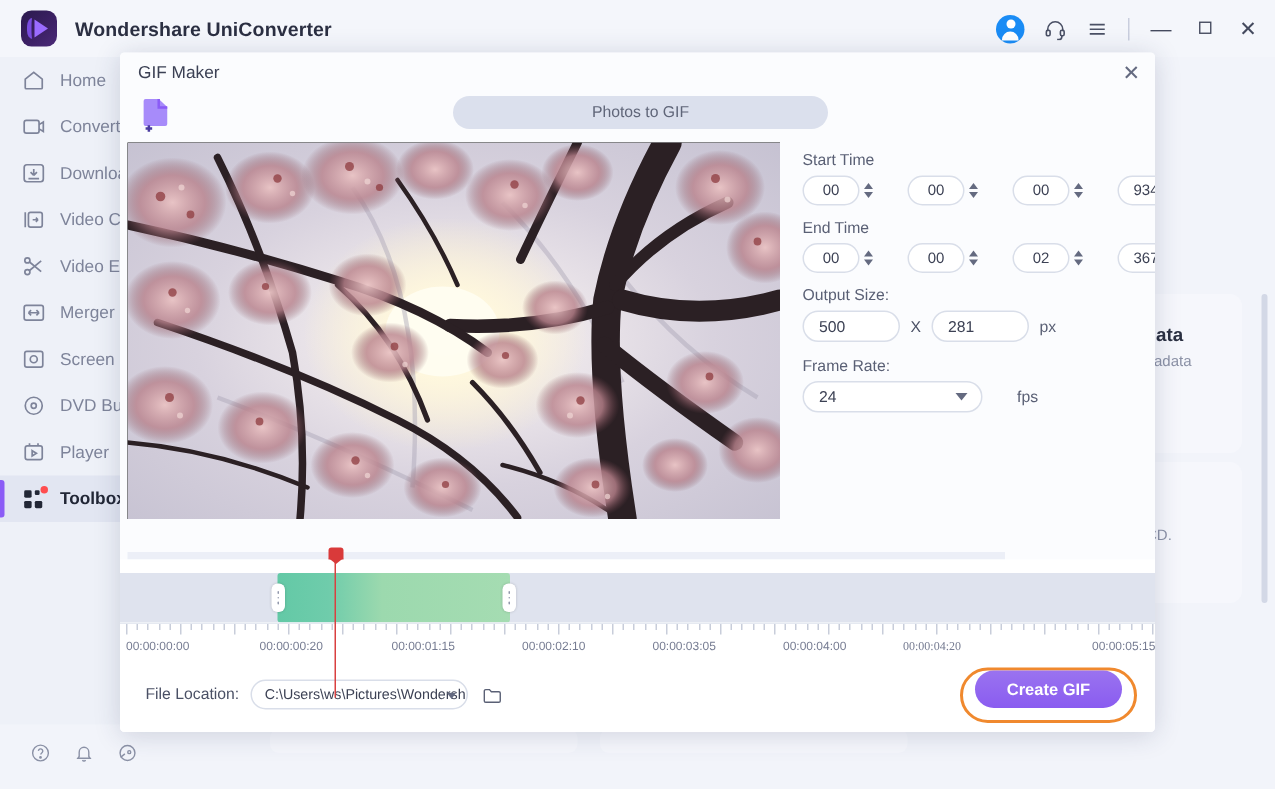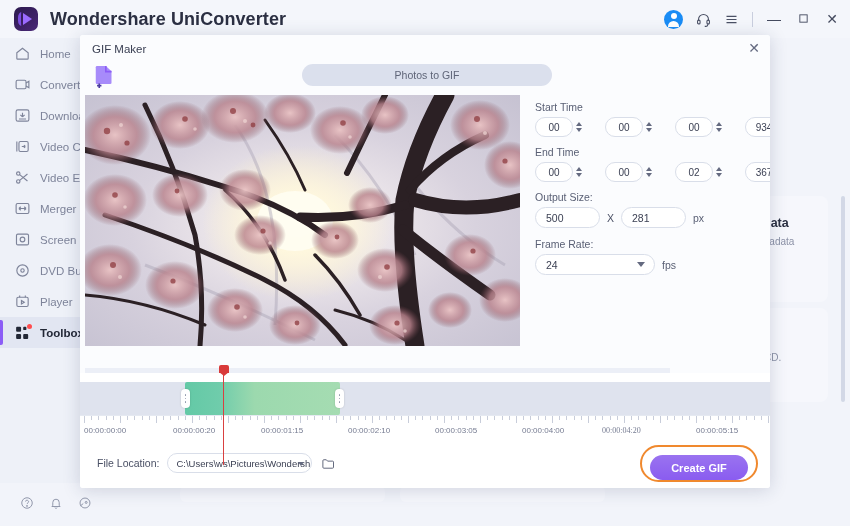--- a/index.html
+++ b/index.html
@@ -37,21 +37,21 @@
     margin-left: 3px;
   }
   .logo-box .swoosh {
     position: absolute; left: 4px; top: 5px;
     width: 9px; height: 14px;
     border-left: 3px solid #7a4ce0;
     border-radius: 40% 0 0 40%;
   }
   .app-title {
     margin-left: 12px;
-    font-size: 18px; color: #2b2f42; font-weight: 600;
+    font-size: 13px; color: #2b2f42; font-weight: 600;
     letter-spacing: .1px;
   }
   .tb-right {
     position: absolute; right: 10px; top: 0; height: 38px;
     display: flex; align-items: center; gap: 13px;
   }
   .avatar {
     width: 19px; height: 19px; border-radius: 50%;
     background: #1a8cf5;
     display: flex; align-items: center; justify-content: center;
@@ -178,21 +178,21 @@
   .arrow-dn { border-top:4px solid #646a80; }
 
   .size-row { display:flex; align-items:center; gap:7px; margin-bottom:10px; }
   .size-row input {
     width:65px; height:21px; border:1px solid #d9dee9; border-radius:11px;
     padding-left:10px; font-size:10.5px; color:#3c4154; background:#fff;
     font-family:"Liberation Sans", sans-serif; outline:none;
   }
   .xmark { font-size:10.5px; color:#4a5065; }
   .unit { font-size:10.5px; color:#5a6075; }
-  .fps-row { display:flex; align-items:center; gap:7px; }
+  .fps-row { display:flex; align-items:center; gap:23px; }
   .select-wrap { position:relative; width:120px; height:21px; }
   .select-wrap select {
     width:120px; height:21px; border:1px solid #d9dee9; border-radius:11px;
     padding-left:10px; font-size:10.5px; color:#3c4154; background:#fff;
     appearance:none; -webkit-appearance:none;
     font-family:"Liberation Sans", sans-serif; outline:none;
   }
   .select-wrap .caret {
     position:absolute; right:10px; top:8px; width:0;height:0;
     border-left:4px solid transparent;border-right:4px solid transparent;
@@ -270,21 +270,21 @@
   .floc-caret {
     position:absolute; right:7px; top:8px; width:0;height:0;
     border-left:3.5px solid transparent;border-right:3.5px solid transparent;
     border-top:4.5px solid #646a80;
   }
   .folder-btn { margin-left:9px; color:#5a6075; display:flex; }
   .create-wrap {
     position:absolute; right:12px; top:7px;
     width:118px; height:37px;
     border:2px solid #f0892e; border-radius:19px;
-    display:flex; align-items:flex-end; justify-content:center;
+    display:flex; align-items:flex-start; justify-content:center;
   }
   .create-btn {
     width:98px; height:25px; border-radius:13px;
     background:linear-gradient(180deg,#9a73f0 0%,#8a5cf0 100%);
     color:#fff; font-size:11px; font-weight:600;
     display:flex; align-items:center; justify-content:center;
     border:none; font-family:"Liberation Sans", sans-serif;
   }
 </style>
 </head>
@@ -795,21 +795,21 @@
             <div class="tick" style="left: 688px; height: 7px;"></div>
           </div>
         <div class="tl-labels" id="tl-labels">
             <div class="tl-label" style="left: 4px;">00:00:00:00</div>
             <div class="tl-label" style="left: 93px;">00:00:00:20</div>
             <div class="tl-label" style="left: 181px;">00:00:01:15</div>
             <div class="tl-label" style="left: 268px;">00:00:02:10</div>
             <div class="tl-label" style="left: 355px;">00:00:03:05</div>
             <div class="tl-label" style="left: 442px;">00:00:04:00</div>
             <div class="tl-label" style="left: 522px; font-family: Liberation Serif, serif;">00:00:04:20</div>
-            <div class="tl-label" style="left: 616px;">00:00:05:15</div>
+            <div class="tl-label" style="left: 648px;">00:00:05:15</div>
           </div>
       </div>
 
       <div class="playhead">
         <span class="playhead-knob"></span>
       </div>
     </div>
 
     <div class="footer">
       <span class="floc-label">File Location:</span>

